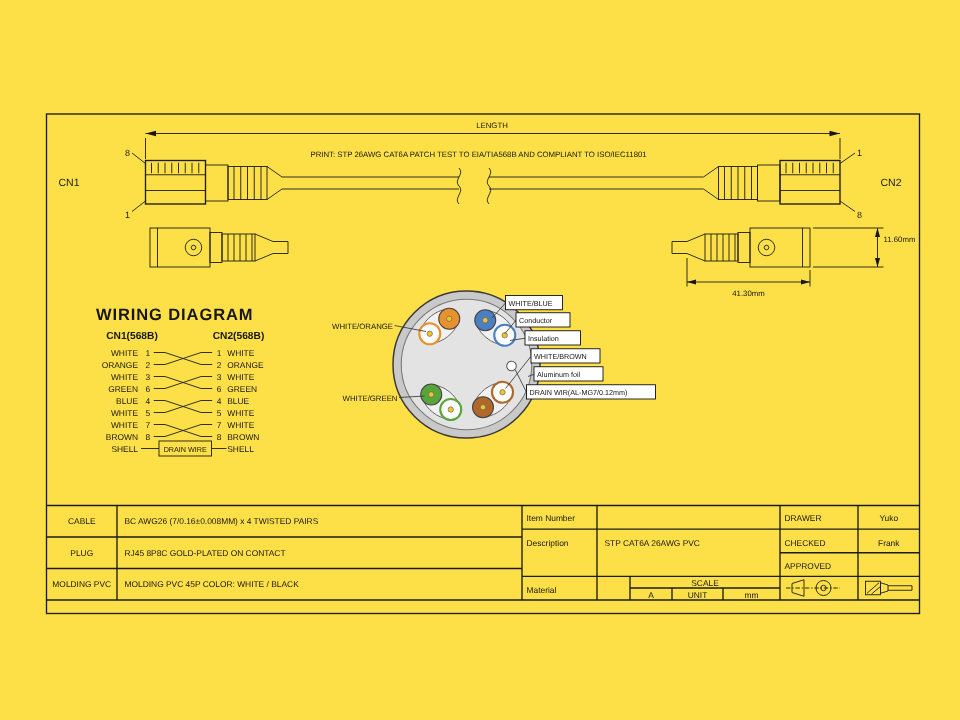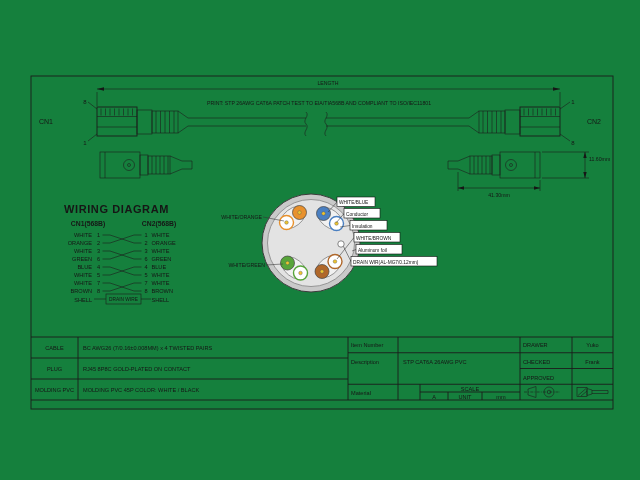--- a/index.html
+++ b/index.html
@@ -1,16 +1,16 @@
 <!DOCTYPE html>
 <html><head>
 <meta charset="utf-8">
 <style>
   html,body{margin:0;padding:0;background:#fff}
-  .sheet{position:relative;width:640px;height:480px;background:#15803d;overflow:hidden;
+  .sheet{position:relative;width:640px;height:480px;background:#fde047;overflow:hidden;
          font-family:"Liberation Sans","DejaVu Sans",sans-serif}
   svg{position:absolute;left:0;top:0}
   text{font-family:"Liberation Sans","DejaVu Sans",sans-serif;fill:#161616}
   .ln{stroke:#1c1c1c;stroke-width:0.9;fill:none}
   .tn{stroke:#1c1c1c;stroke-width:0.6;fill:none}
   .ld{stroke:#333;stroke-width:0.55;fill:none}
   .arr{fill:#161616;stroke:none}
   .s4{font-size:4.8px}
   .s5{font-size:5.2px}
   .s55{font-size:5.6px}

